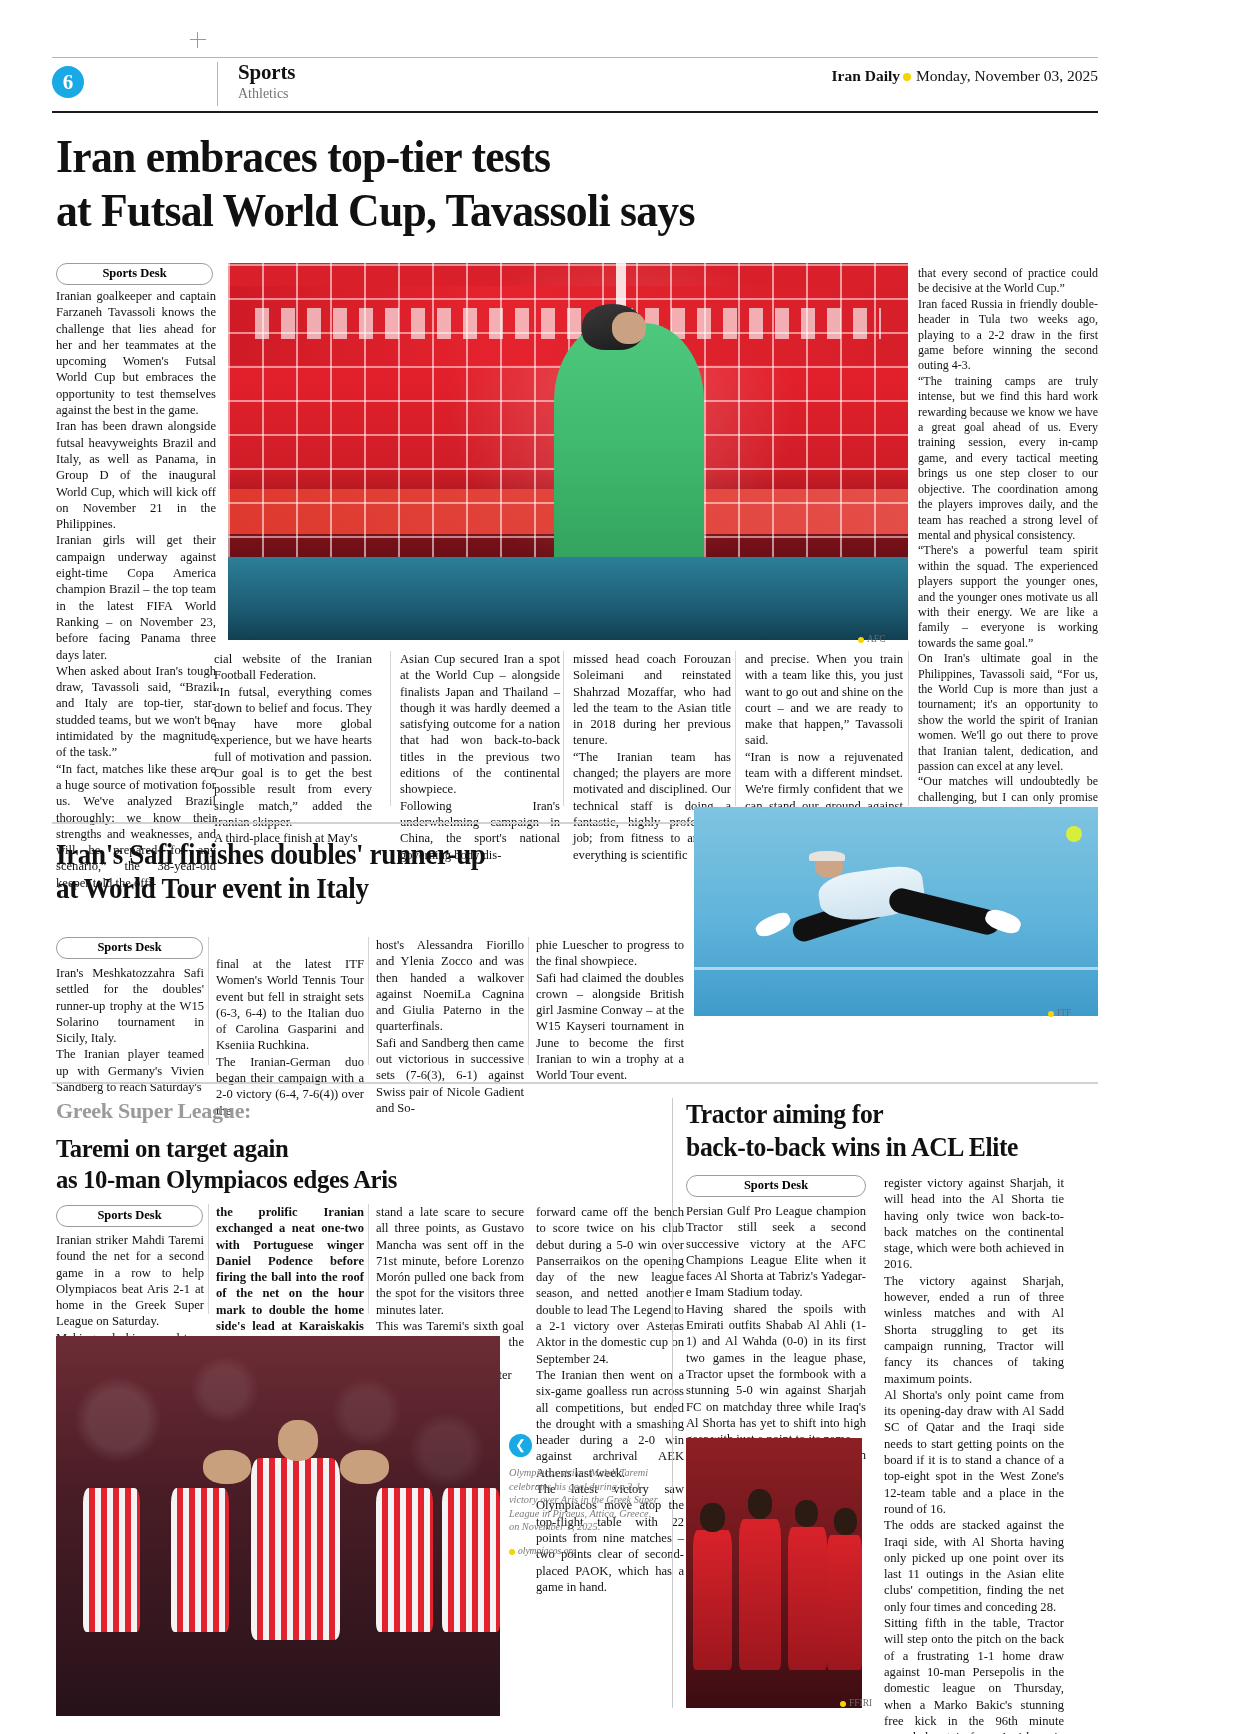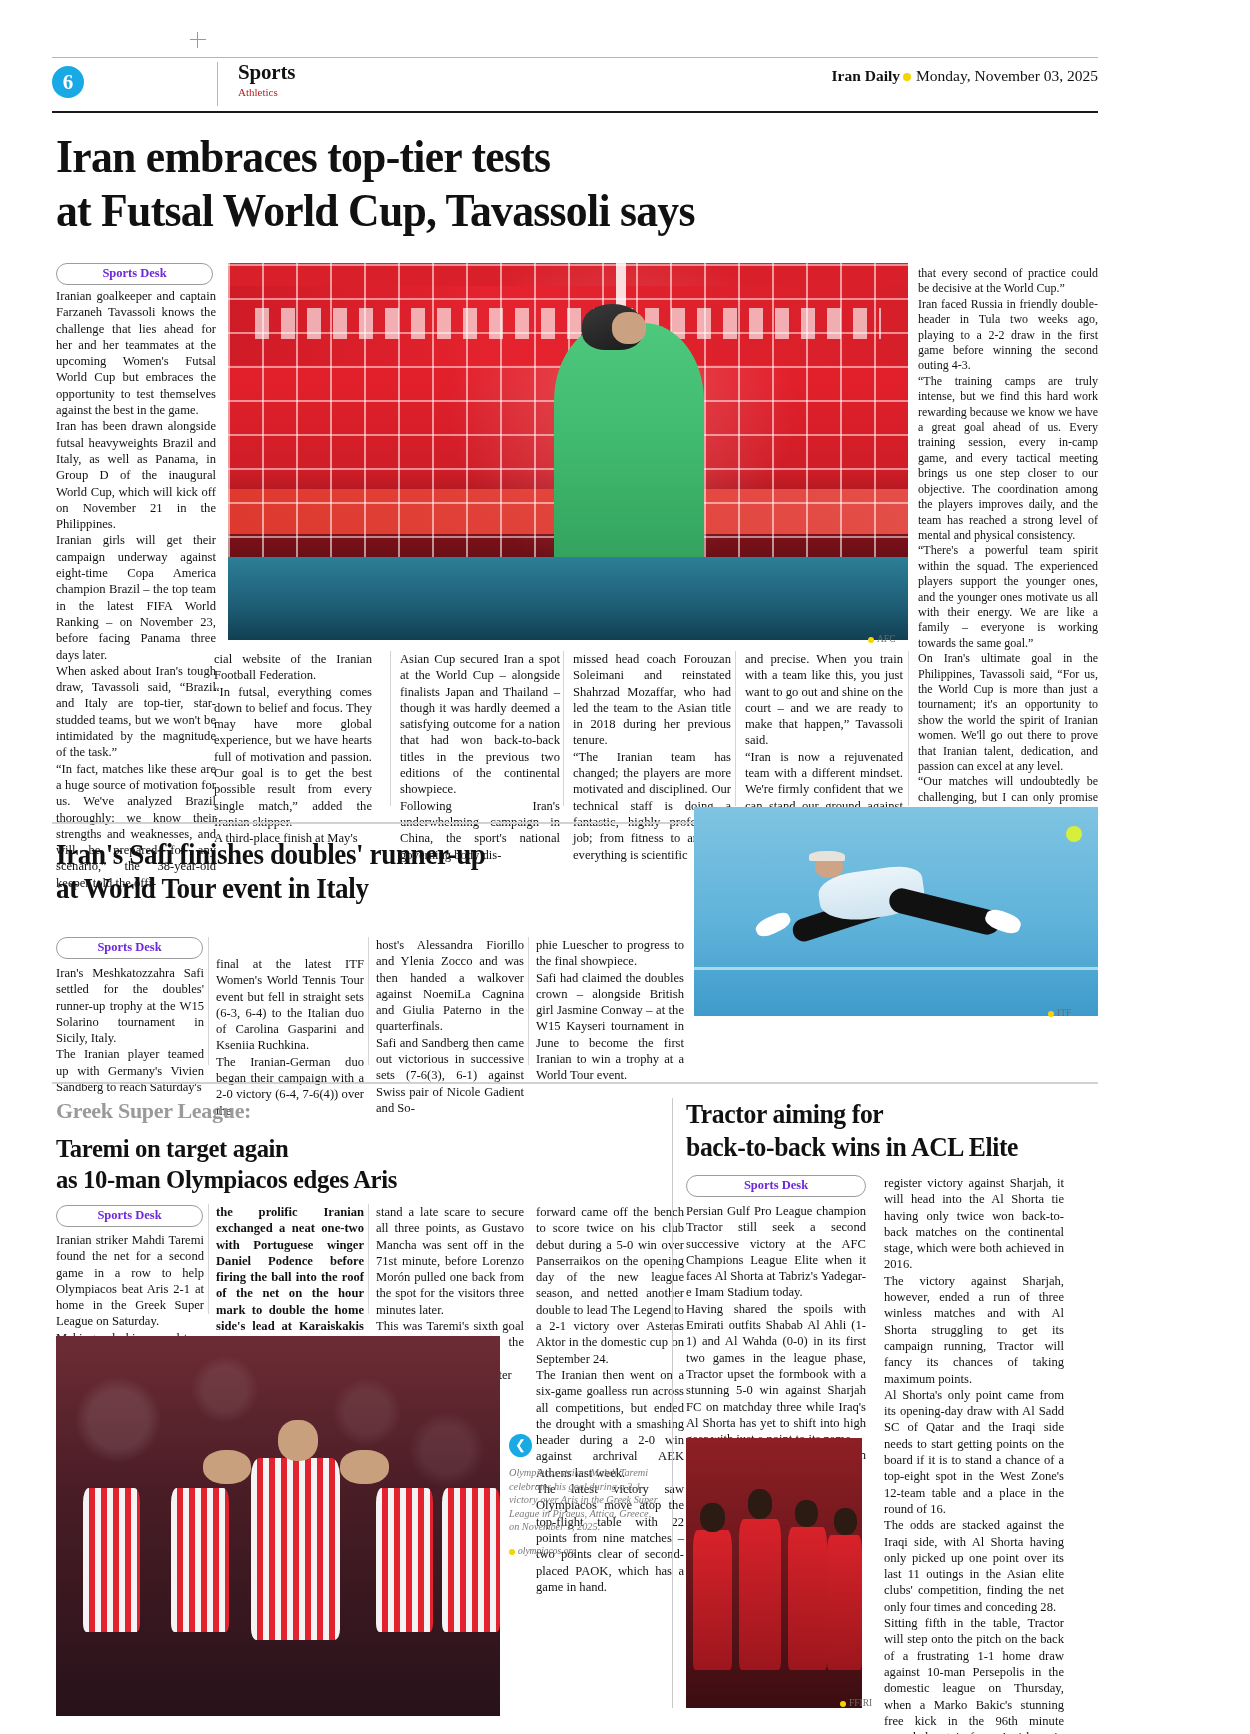--- a/index.html
+++ b/index.html
@@ -23,21 +23,21 @@
   
   .hdr-rule { position:absolute; left:52px; top:57px; width:1046px; height:1px; background:#b5b5b5; }
   .masthead { position:absolute; left:52px; top:62px; width:1046px; height:48px; }
   .pagenum {
     position:absolute; left:0; top:4px; width:32px; height:32px; border-radius:50%;
     background:#19a9e5; color:#fff; font-family:"Liberation Serif", serif;
     font-weight:bold; font-size:21px; text-align:center; line-height:32px;
   }
   .sec-div { position:absolute; left:165px; top:0px; width:1px; height:44px; background:#b5b5b5; }
   .sec-title { position:absolute; left:186px; top:-2px; font-weight:bold; font-size:21px; letter-spacing:-0.2px; }
-  .sec-sub { position:absolute; left:186px; top:24px; font-size:11px; color:#b91c1c; }
+  .sec-sub { position:absolute; left:186px; top:24px; font-size:14px; color:#737373; }
   .hdr-right { position:absolute; right:0; top:5px; font-size:15.5px; white-space:nowrap; }
   .hdr-right b { font-weight:bold; }
   .dot-y { display:inline-block; width:8px; height:8px; border-radius:50%; background:#f5d400; margin:0 5px 1px 3px; vertical-align:middle;}
   .hdr-rule2 { position:absolute; left:52px; top:111px; width:1046px; height:2px; background:#1a1a1a; }
 
   
   .lead-hl {
     position:absolute; left:56px; top:130px; width:950px;
     font-family:"Liberation Serif", serif;
     font-weight:bold; font-size:47px; line-height:1.14;
@@ -45,21 +45,21 @@
     transform:scaleX(0.93); transform-origin:left top;
   }
 
   
   .col { position:absolute; font-size:12.6px; line-height:1.295; text-align:justify; }
   .col p { margin:0; text-indent:0; }
 
   
   .pill {
     display:block; border:1px solid #9c9c9c; border-radius:12px;
-    color:#6d28d9; font-weight:bold; font-size:12.5px;
+    color:#000000; font-weight:bold; font-size:12.5px;
     text-align:center; padding:2px 0 3px; background:#fff;
   }
 
   
   .photo { position:absolute; overflow:hidden; }
   .credit {
     position:absolute; font-size:9.5px; color:#6b6b6b; white-space:nowrap;
   }
   .credit .cdot { display:inline-block; width:6px; height:6px; border-radius:50%; background:#f5d400; margin-right:3px; vertical-align:middle;}
 
@@ -201,21 +201,21 @@
   <div class="photo ph-futsal" style="left:228px; top:263px; width:680px; height:377px;">
     <div class="banner"></div>
     <div class="chin"></div>
     <div class="net"></div>
     <div class="post"></div>
     <div class="keeper"></div>
     <div class="head"></div>
     <div class="face"></div>
     <div class="floor"></div>
   </div>
-  <div class="credit" style="left:858px; top:634px;margin-left:10px;">
+  <div class="credit" style="left:858px; top:634px;">
     <span class="cdot"></span><span>AFC</span>
   </div>
 
   <div style="position:absolute; left:56px; top:263px; width:157px;">
     <span class="pill">Sports Desk</span>
   </div>
 
   <div class="col" id="lead-c1" style="left:56px; top:288px; width:160px;">
       <p>Iranian goalkeeper and captain Farzaneh Tavassoli knows the challenge that lies ahead for her and her teammates at the upcoming Women's Futsal World Cup but embraces the opportunity to test themselves against the best in the game.</p>
       <p>Iran has been drawn alongside futsal heavyweights Brazil and Italy, as well as Panama, in Group D of the inaugural World Cup, which will kick off on November 21 in the Philippines.</p>

